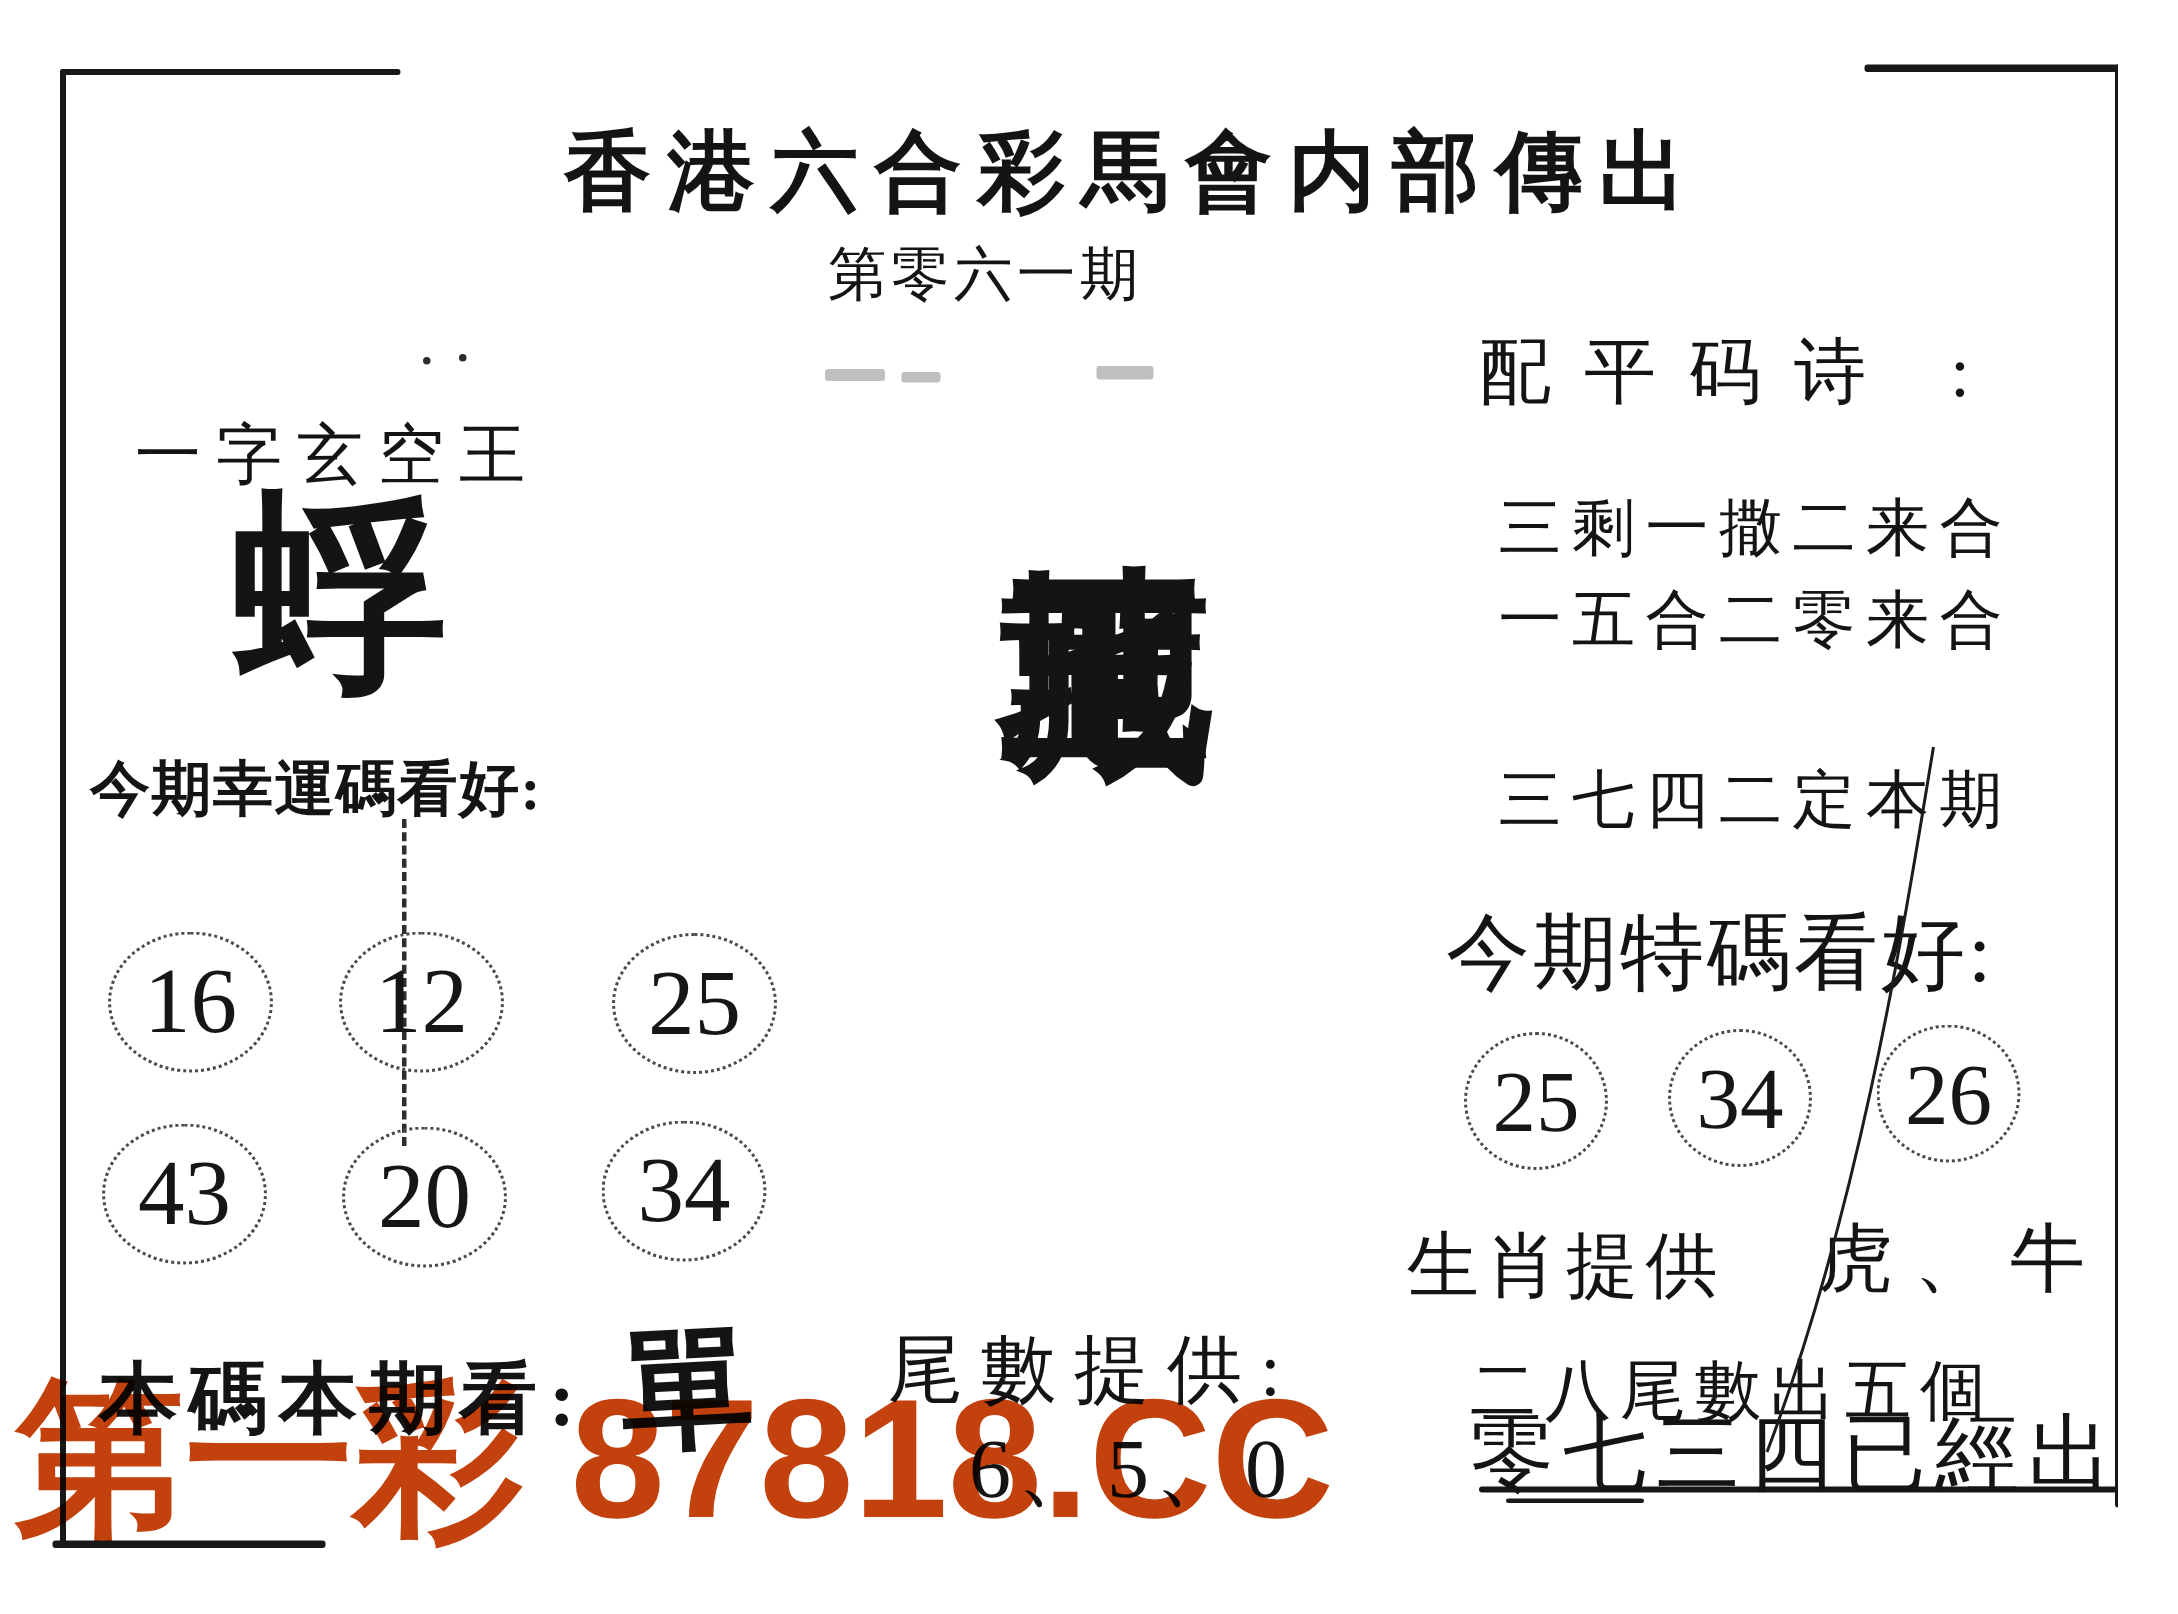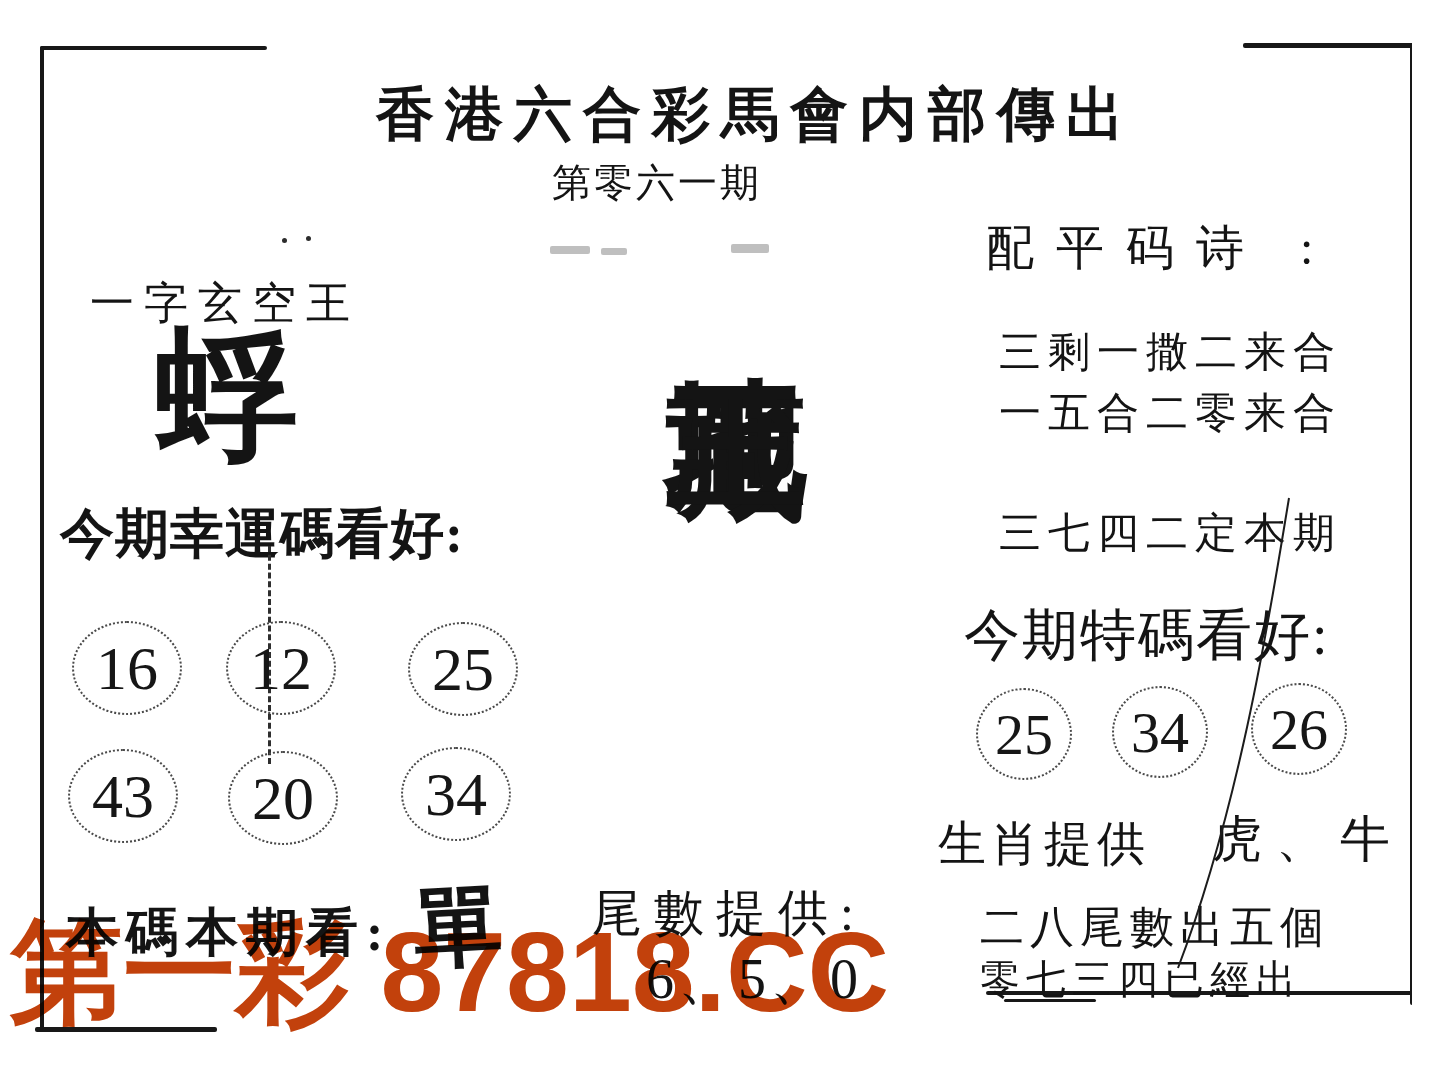--- a/index.html
+++ b/index.html
@@ -9,21 +9,21 @@
   }
   .abs{position:absolute;}
   
   .frame{position:absolute;background:#181818;border-radius:2px;}
   
   .main-title{left:376px;top:76px;font-size:58px;font-weight:bold;letter-spacing:11px;white-space:nowrap;}
   .issue{left:552px;top:156px;font-size:39px;letter-spacing:3px;white-space:nowrap;}
   
   .left-subtitle{left:90px;top:246px;font-size:44px;letter-spacing:10px;white-space:nowrap;margin-top:28px;}
   .big-char{left:156px;top:326px;font-size:142px;font-weight:bold;line-height:1;}
-  .lucky-label{left:60px;top:498px;font-size:54px;font-weight:bold;letter-spacing:1px;white-space:nowrap;}
+  .lucky-label{left:60px;top:498px;font-size:40px;font-weight:bold;letter-spacing:1px;white-space:nowrap;}
   .num-circle{
     position:absolute;border:2px dotted #4a4a4a;border-radius:50%;
     display:flex;align-items:center;justify-content:center;
     font-size:62px;color:#161616;background:transparent;
   }
   .num-circle.small{font-size:58px;}
   .dashed-line{position:absolute;left:268px;top:546px;height:218px;width:0;border-left:3px dashed #2e2e2e;}
   .bottom-label{left:66px;top:898px;font-size:52px;font-weight:bold;letter-spacing:8px;white-space:nowrap;}
   .bottom-value{left:414px;top:884px;font-size:88px;font-weight:bold;transform:rotate(-3deg);line-height:1;}
   
@@ -33,21 +33,21 @@
   }
   .tails-label{left:592px;top:880px;font-size:50px;font-weight:normal;letter-spacing:12px;white-space:nowrap;}
   .tails-value{left:646px;top:942px;font-size:56px;letter-spacing:4px;white-space:nowrap;}
   
   .poem-label{left:986px;top:216px;font-size:48px;letter-spacing:22px;white-space:nowrap;}
   .poem-line{position:absolute;left:999px;font-size:42px;letter-spacing:7px;white-space:nowrap;}
   .special-label{left:964px;top:598px;font-size:56px;font-weight:normal;letter-spacing:2px;white-space:nowrap;}
   .zodiac-label{left:938px;top:812px;font-size:48px;letter-spacing:5px;white-space:nowrap;}
   .zodiac-value{left:1212px;top:806px;font-size:50px;letter-spacing:14px;white-space:nowrap;}
   .note-line1{left:980px;top:898px;font-size:44px;letter-spacing:6px;white-space:nowrap;}
-  .note-line2{left:980px;top:952px;font-size:40px;letter-spacing:6px;white-space:nowrap;}
+  .note-line2{left:980px;top:932px;font-size:56px;letter-spacing:6px;white-space:nowrap;}
   
   .artifact{position:absolute;background:#8a8a8a;opacity:.55;border-radius:2px;}
   .dot{position:absolute;background:#2c2c2c;border-radius:50%;}
   .crease-svg{position:absolute;left:0;top:0;pointer-events:none;}
   
   .watermark{
     position:absolute;left:10px;top:916px;
     font-family:"Liberation Sans","DejaVu Sans",sans-serif;
     font-weight:bold;font-size:113px;line-height:1;white-space:nowrap;
     mix-blend-mode:multiply;letter-spacing:0;

